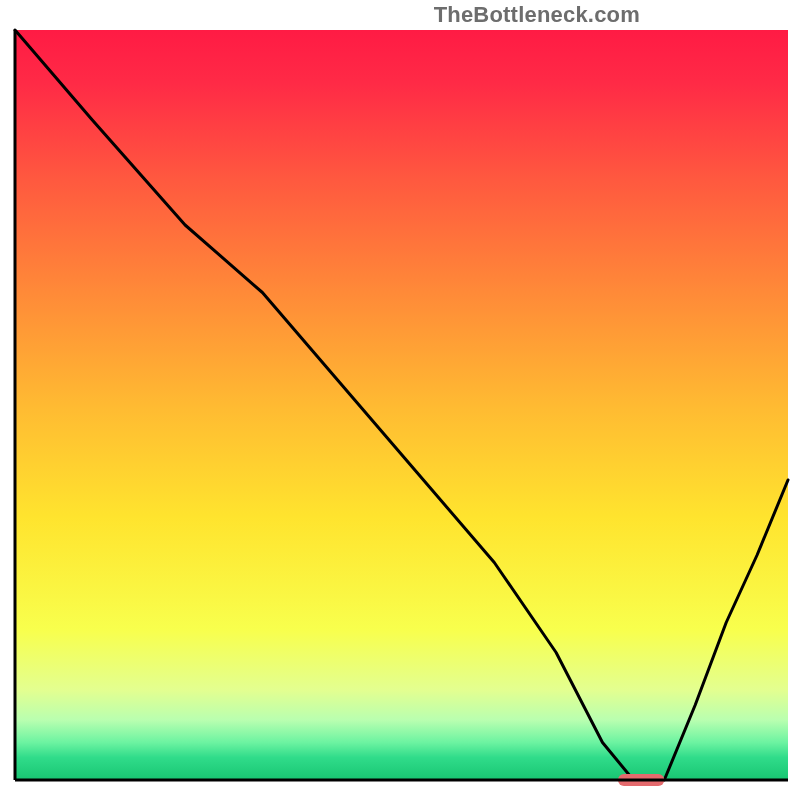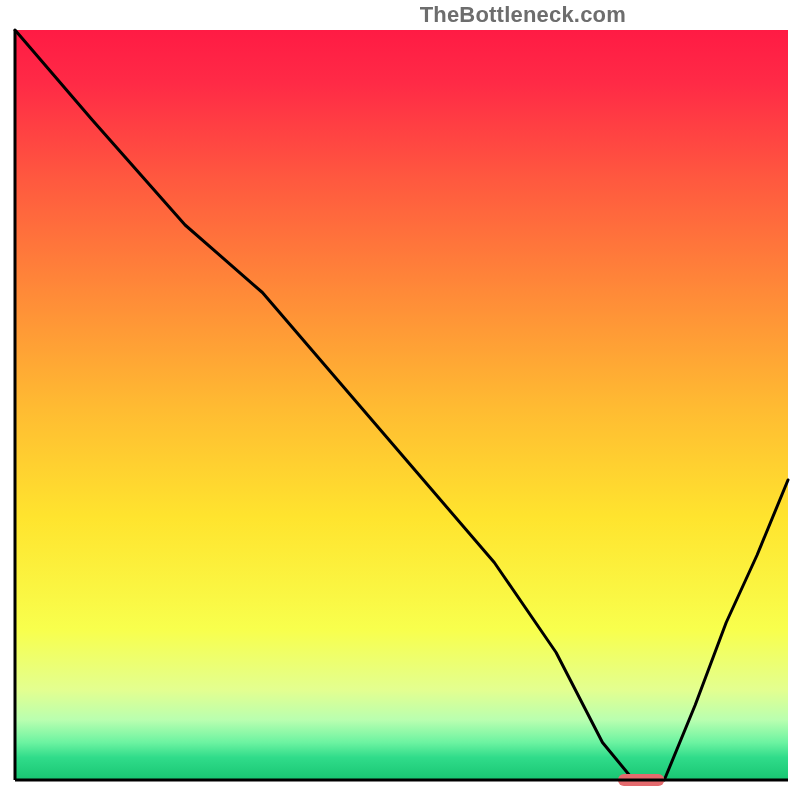--- a/index.html
+++ b/index.html
@@ -7,20 +7,21 @@
     padding: 0;
     width: 800px;
     height: 800px;
     background: #ffffff;
     font-family: Arial, Helvetica, sans-serif;
   }
   .wrap {
     position: relative;
     width: 640px;
     height: 800px;
+    padding-left: 14px;
   }
   .watermark {
     position: absolute;
     top: 2px;
     right: 14px;
     font-size: 22px;
     font-weight: 600;
     color: #6d6d6d;
     letter-spacing: 0.2px;
   }

